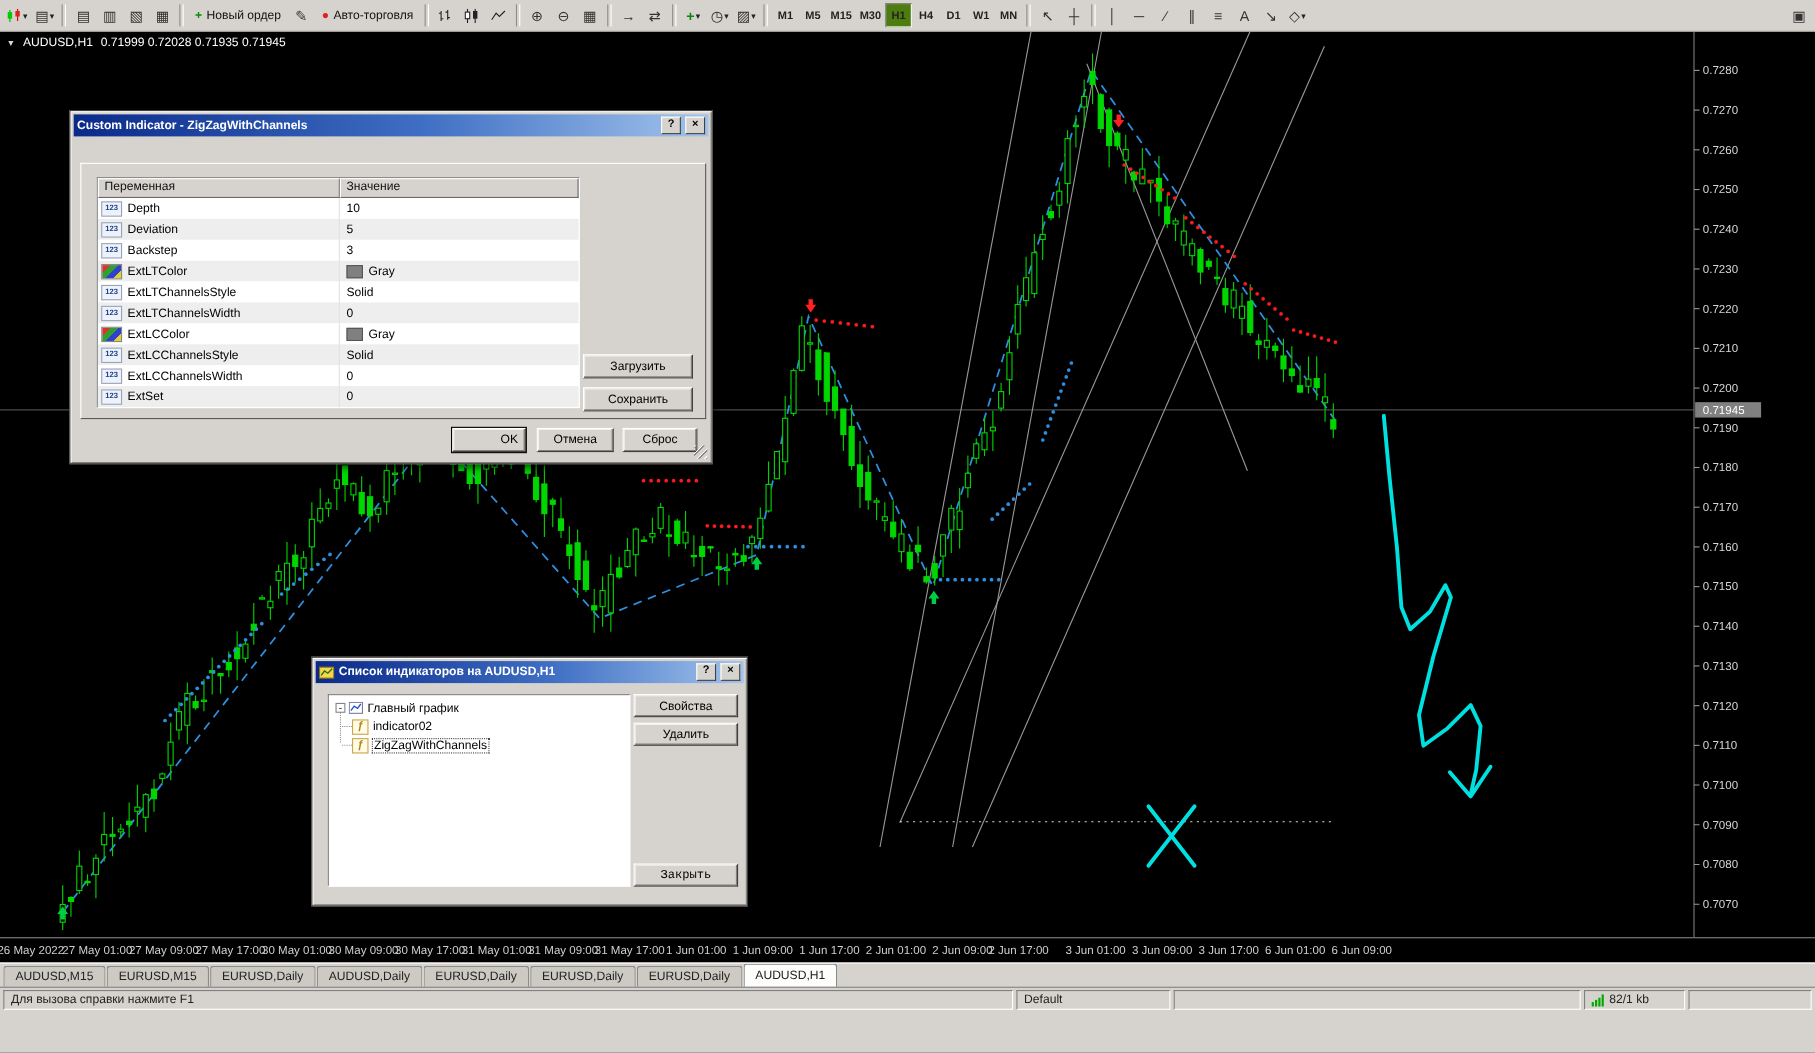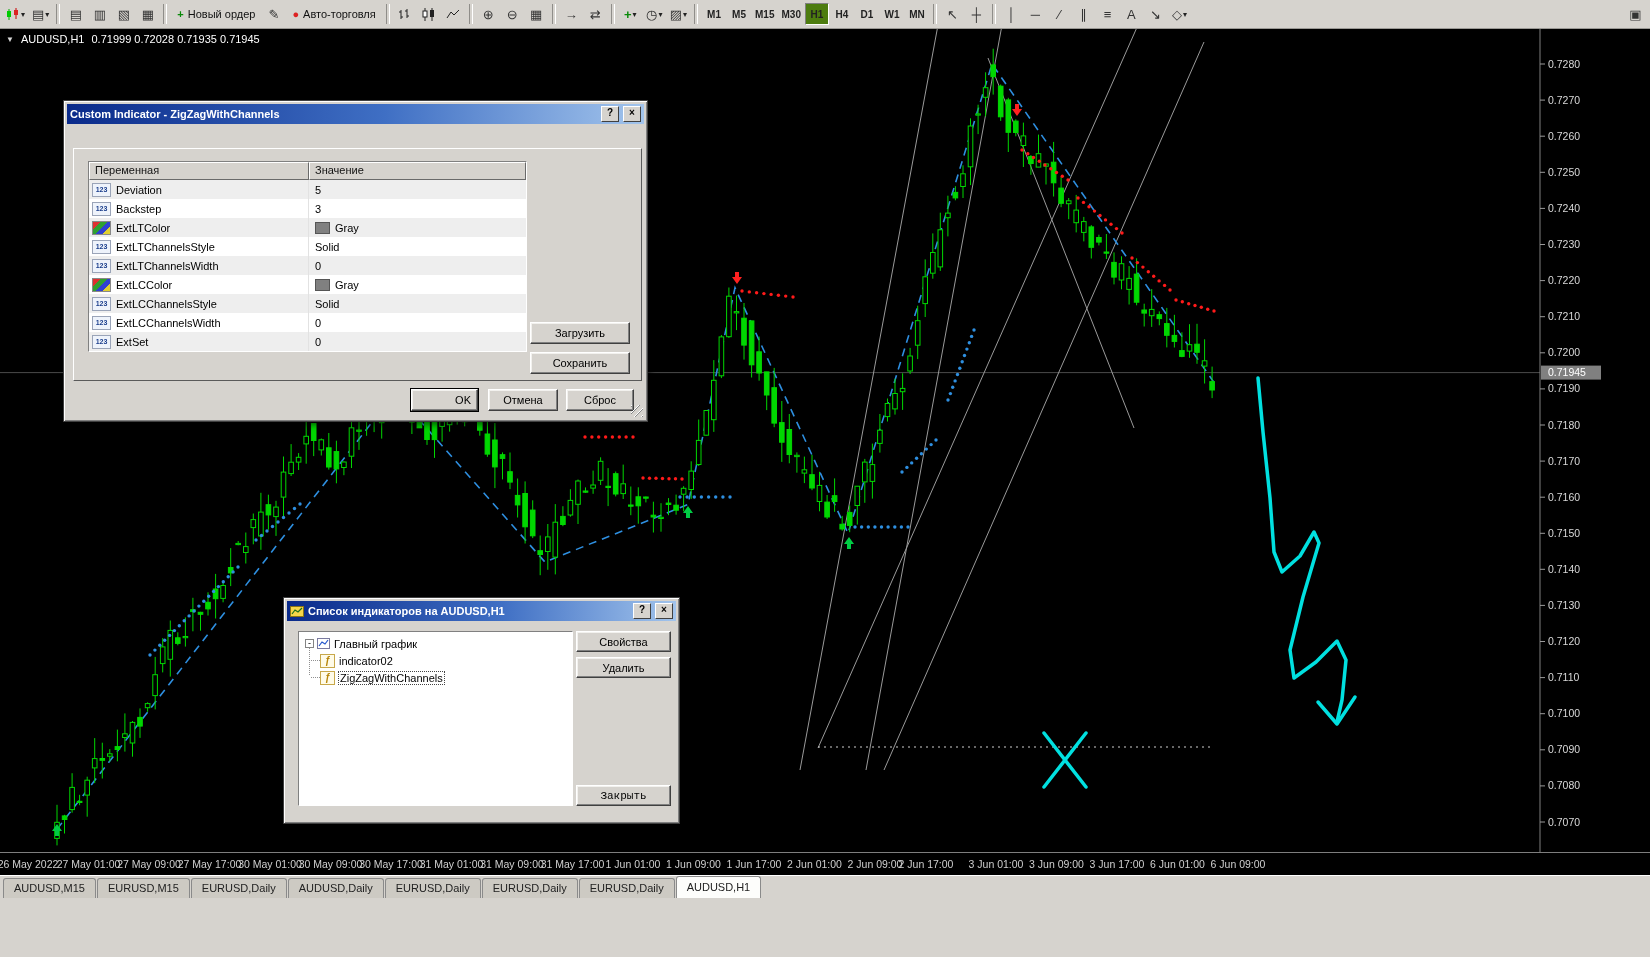--- a/index.html
+++ b/index.html
@@ -794,20 +794,29 @@
       <span class="dlg-btn">?</span>
       <span class="dlg-btn">×</span>
     </div>
     <div class="tabpage">
       <div class="ptable">
         <div class="phead">
           <div class="ph c1">Переменная</div>
           <div class="ph c2">Значение</div>
         </div>
         <div id="param-rows">
+            <div class="prow">
+              <div class="pc1">
+                <span class="ricon">123</span>
+                <span>Depth</span>
+              </div>
+              <div class="pc2">
+                <span>10</span>
+              </div>
+            </div>
             <div class="prow alt">
               <div class="pc1">
                 <span class="ricon">123</span>
                 <span>Deviation</span>
               </div>
               <div class="pc2">
                 <span>5</span>
               </div>
             </div>
             <div class="prow">
@@ -943,14 +952,29 @@
       <div class="stab">AUDUSD,M15</div>
       <div class="stab">EURUSD,M15</div>
       <div class="stab">EURUSD,Daily</div>
       <div class="stab">AUDUSD,Daily</div>
       <div class="stab">EURUSD,Daily</div>
       <div class="stab">EURUSD,Daily</div>
       <div class="stab">EURUSD,Daily</div>
       <div class="stab active">AUDUSD,H1</div>
     </div>
 
+  <div class="statusbar">
+    <div class="spanel help">Для вызова справки нажмите F1</div>
+    <div class="spanel w140">Default</div>
+    <div class="spanel w370"></div>
+    <div class="spanel w90">
+      <span class="bars">
+          <i></i>
+          <i></i>
+          <i></i>
+          <i></i>
+        </span>
+      <span>82/1 kb</span>
+    </div>
+    <div class="spanel w110"></div>
+  </div>
 
 </div>
 
 </body></html>

